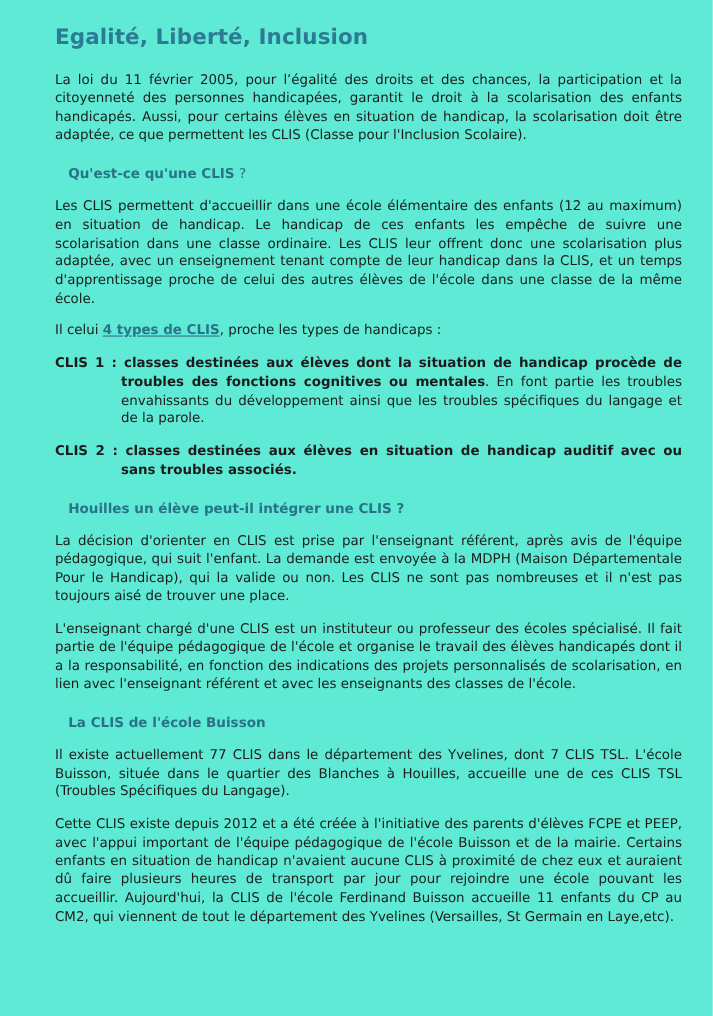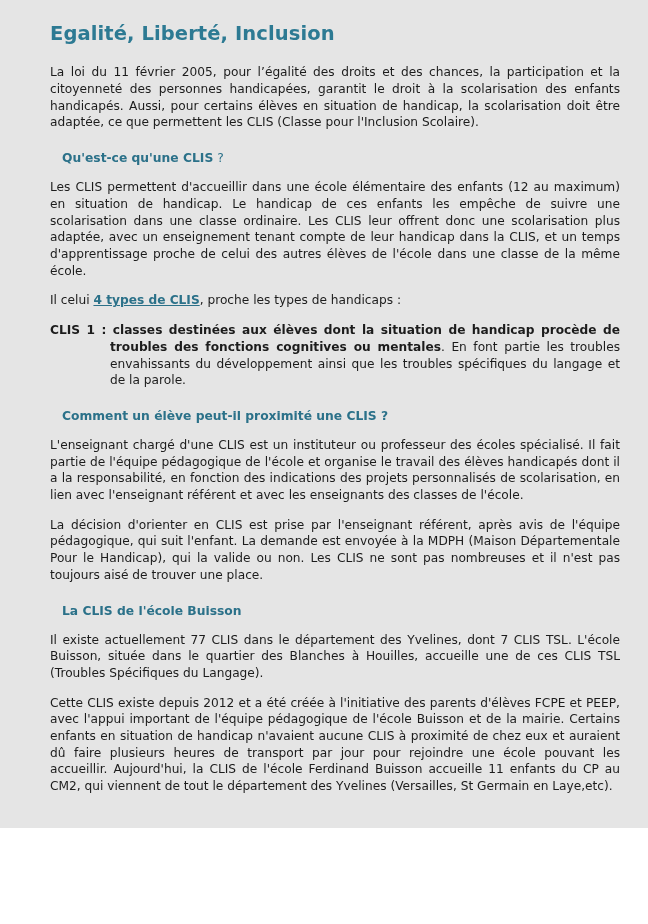--- a/index.html
+++ b/index.html
@@ -11,23 +11,23 @@
   body {
     width: 648px;
     height: 924px;
     font-family: "DejaVu Sans", "Liberation Sans", sans-serif;
     color: #1c1c1c;
     overflow: hidden;
   }
   .page {
     box-sizing: border-box;
     width: 648px;
-    height: 828px;
+    height: 924px;
     padding: 22px 44px 0 50px;
-    background: #e5e5e5;
+    background: #5eead4;
   }
   .content {
     width: 570px;
   }
   h1.doc-title {
     font-family: "DejaVu Sans", "Liberation Sans", sans-serif;
     font-size: 19.5px;
     font-weight: bold;
     color: #2d7a93;
     margin: 0 0 18px 0;
@@ -96,27 +96,28 @@
     <p class="body-text">La loi du 11 février 2005, pour l’égalité des droits et des chances, la participation et la citoyenneté des personnes handicapées, garantit le droit à la scolarisation des enfants handicapés. Aussi, pour certains élèves en situation de handicap, la scolarisation doit être adaptée, ce que permettent les CLIS (Classe pour l'Inclusion Scolaire).</p>
 
     <h2 class="section-heading"><span>Qu'est-ce qu'une CLIS</span><span class="q-mark"> ?</span></h2>
 
     <p class="body-text">Les CLIS permettent d'accueillir dans une école élémentaire des enfants (12 au maximum) en situation de handicap. Le handicap de ces enfants les empêche de suivre une scolarisation dans une classe ordinaire. Les CLIS leur offrent donc une scolarisation plus adaptée, avec un enseignement tenant compte de leur handicap dans la CLIS, et un temps d'apprentissage proche de celui des autres élèves de l'école dans une classe de la même école.</p>
 
     <p class="body-text"><span>Il celui </span><a class="inline-link" href="#">4 types de CLIS</a><span>, proche les types de handicaps :</span></p>
 
     <ul class="clis-list">
       <li class="clis-item"><span class="clis-strong">CLIS 1 : classes destinées aux élèves dont la situation de handicap procède de troubles des fonctions cognitives ou mentales</span><span class="clis-rest">. En font partie les troubles envahissants du développement ainsi que les troubles spécifiques du langage et de la parole.</span></li>
+      <li class="clis-item"><span class="clis-strong">CLIS 2 : classes destinées aux élèves en situation de handicap auditif avec ou sans troubles associés.</span><span class="clis-rest"></span></li>
     </ul>
 
-    <h2 class="section-heading">Comment un élève peut-il proximité une CLIS ?</h2>
+    <h2 class="section-heading">Houilles un élève peut-il intégrer une CLIS ?</h2>
+
+    <p class="body-text">La décision d'orienter en CLIS est prise par l'enseignant référent, après avis de l'équipe pédagogique, qui suit l'enfant. La demande est envoyée à la MDPH (Maison Départementale Pour le Handicap), qui la valide ou non. Les CLIS ne sont pas nombreuses et il n'est pas toujours aisé de trouver une place.</p>
 
     <p class="body-text">L'enseignant chargé d'une CLIS est un instituteur ou professeur des écoles spécialisé. Il fait partie de l'équipe pédagogique de l'école et organise le travail des élèves handicapés dont il a la responsabilité, en fonction des indications des projets personnalisés de scolarisation, en lien avec l'enseignant référent et avec les enseignants des classes de l'école.</p>
-
-    <p class="body-text">La décision d'orienter en CLIS est prise par l'enseignant référent, après avis de l'équipe pédagogique, qui suit l'enfant. La demande est envoyée à la MDPH (Maison Départementale Pour le Handicap), qui la valide ou non. Les CLIS ne sont pas nombreuses et il n'est pas toujours aisé de trouver une place.</p>
 
     <h2 class="section-heading">La CLIS de l'école Buisson</h2>
 
     <p class="body-text">Il existe actuellement 77 CLIS dans le département des Yvelines, dont 7 CLIS TSL. L'école Buisson, située dans le quartier des Blanches à Houilles, accueille une de ces CLIS TSL (Troubles Spécifiques du Langage).</p>
 
     <p class="body-text">Cette CLIS existe depuis 2012 et a été créée à l'initiative des parents d'élèves FCPE et PEEP, avec l'appui important de l'équipe pédagogique de l'école Buisson et de la mairie. Certains enfants en situation de handicap n'avaient aucune CLIS à proximité de chez eux et auraient dû faire plusieurs heures de transport par jour pour rejoindre une école pouvant les accueillir. Aujourd'hui, la CLIS de l'école Ferdinand Buisson accueille 11 enfants du CP au CM2, qui viennent de tout le département des Yvelines (Versailles, St Germain en Laye,etc).</p>
 
   </div>
 </div>
 

